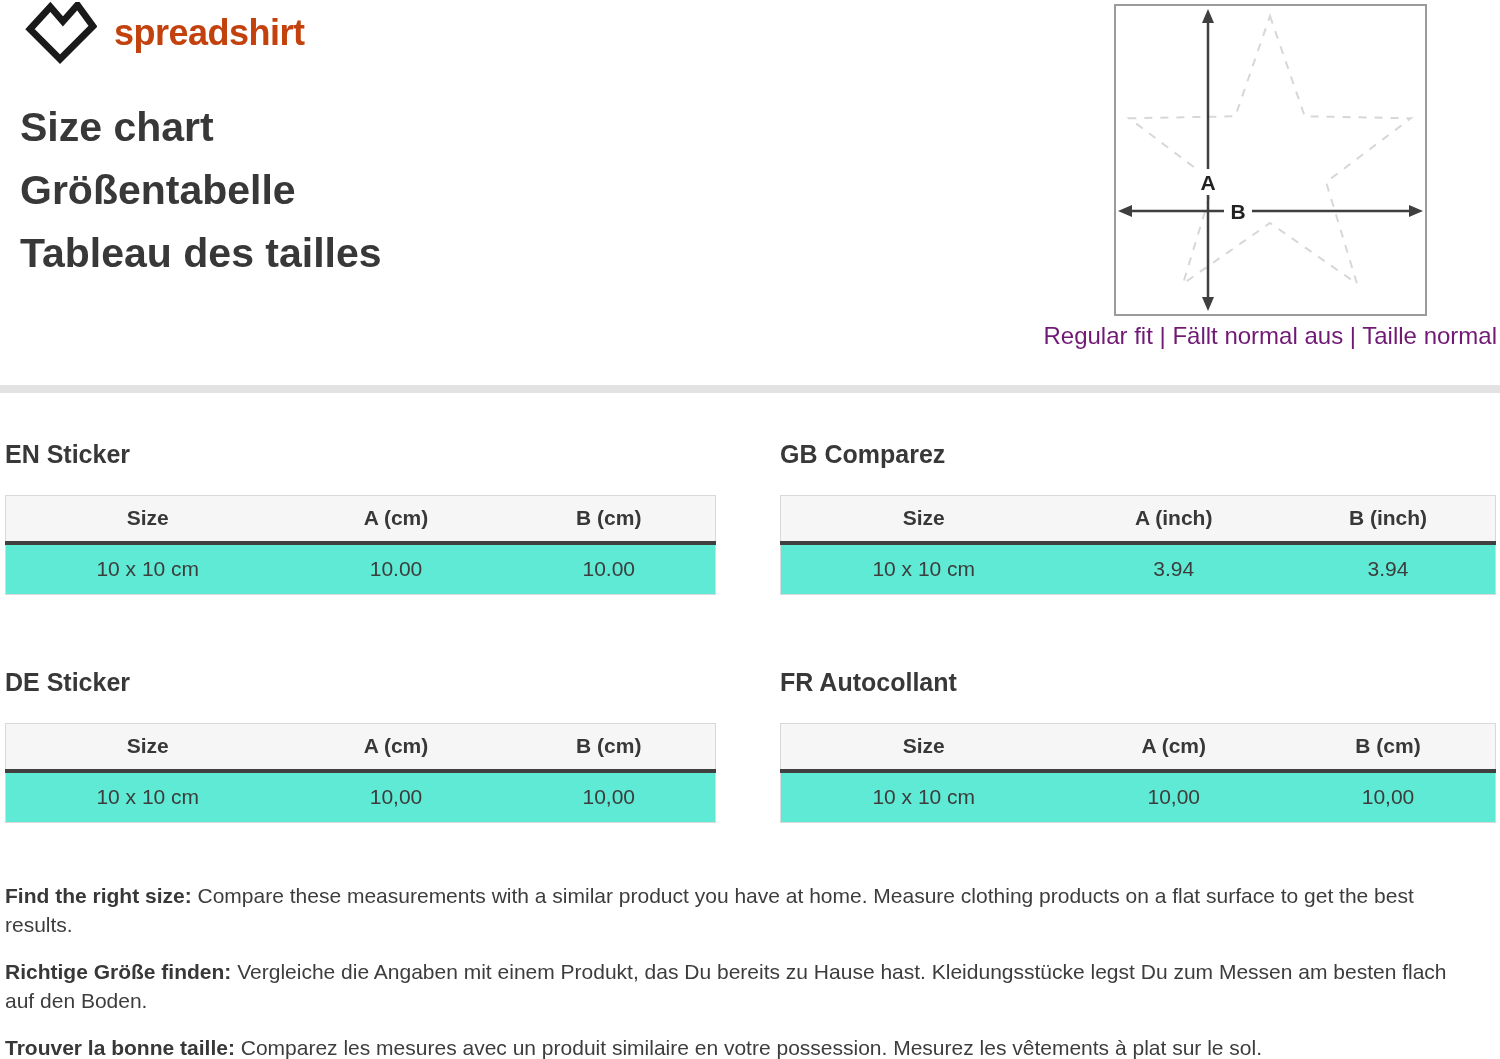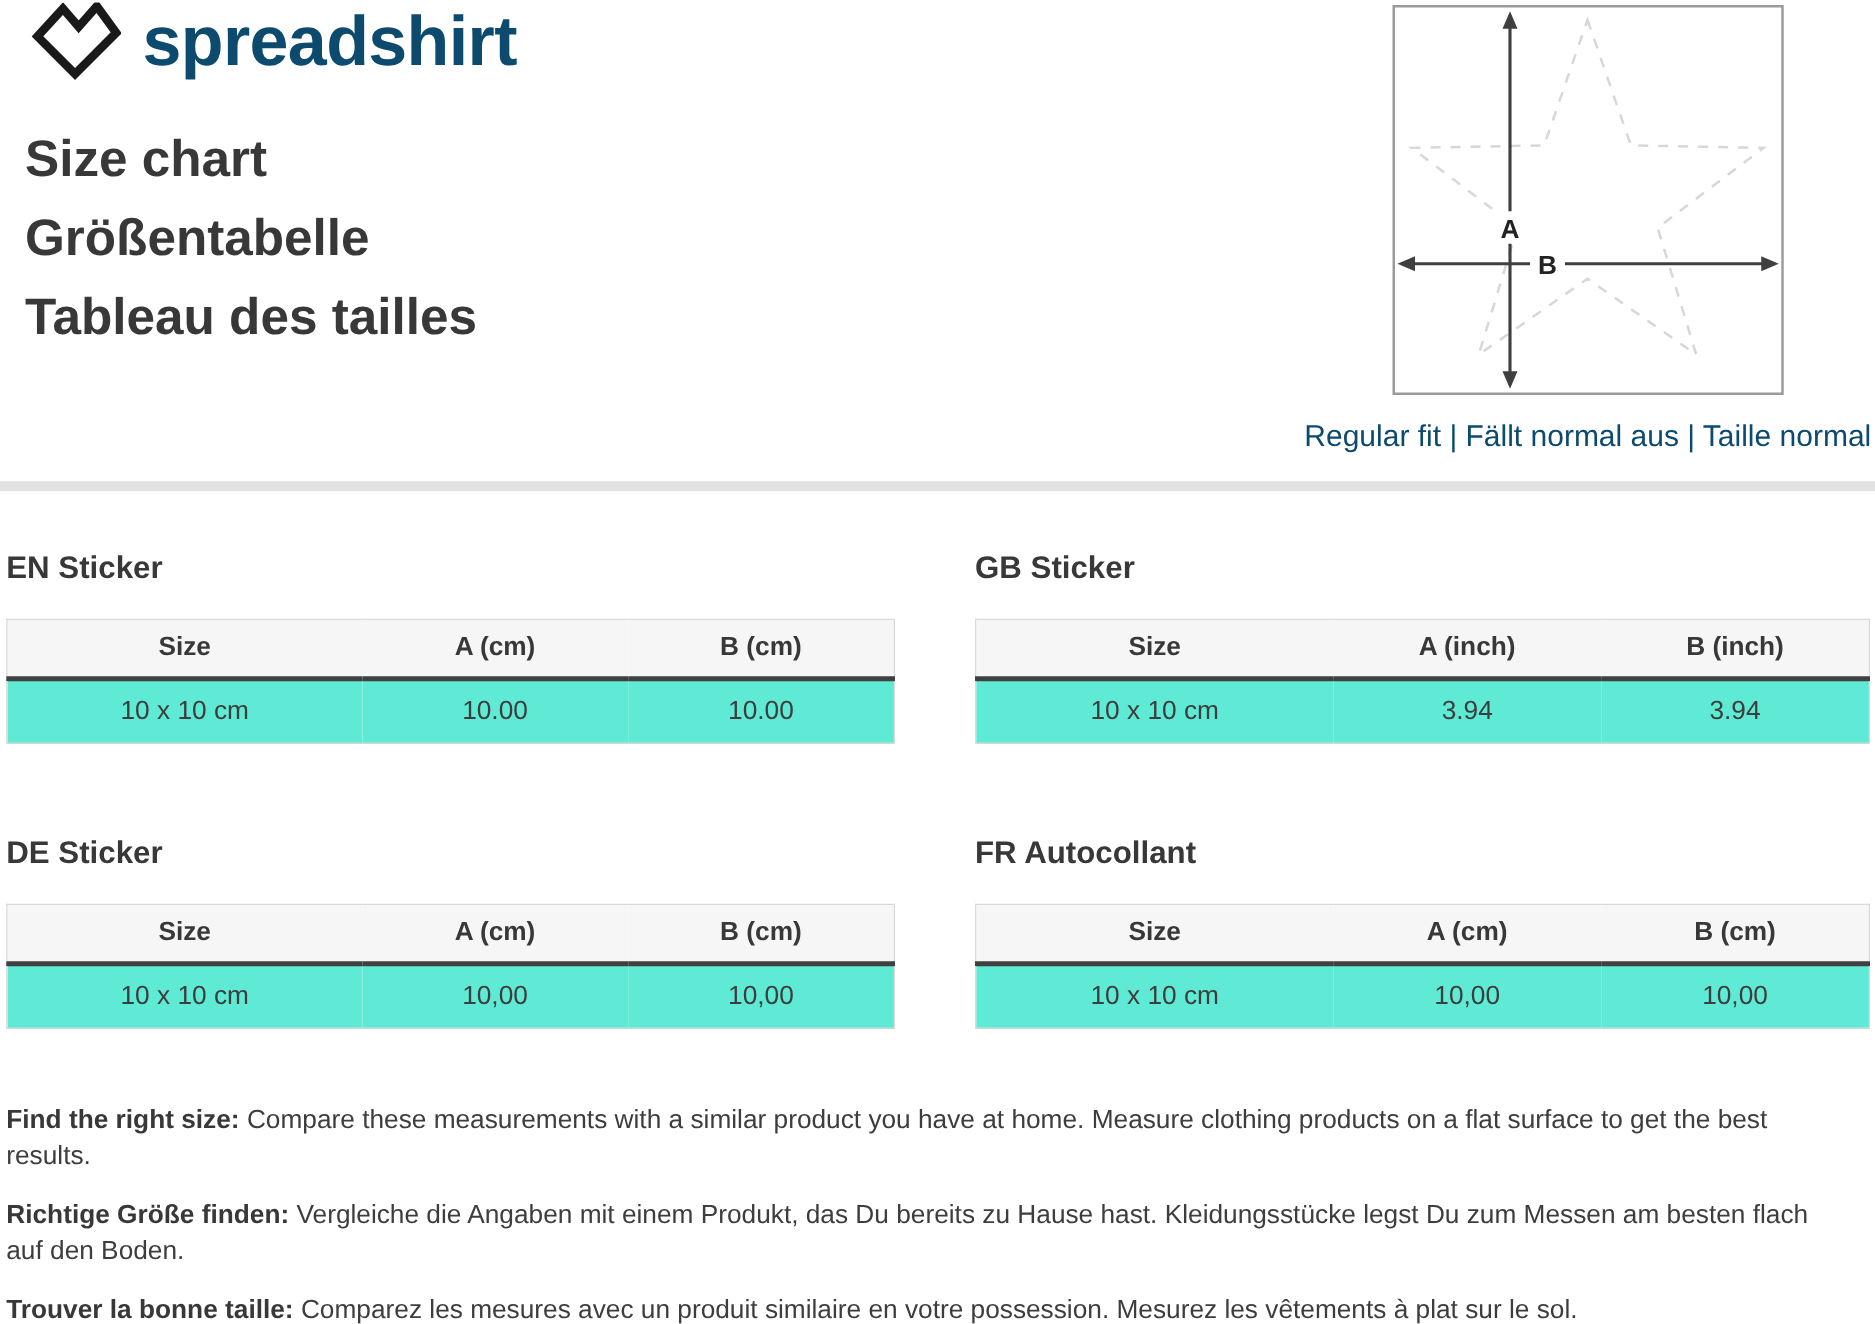--- a/index.html
+++ b/index.html
@@ -19,24 +19,24 @@
   .brand {
     position: absolute;
     left: 25px;
     top: 2px;
     display: flex;
     align-items: center;
     gap: 17px;
   }
   .brand .heart svg { display: block; }
   .brand-name {
-    font-size: 56px;
+    font-size: 36px;
     font-weight: 700;
     letter-spacing: -0.5px;
-    color: #0c4a6e;
+    color: #c2410c;
     line-height: 62px;
   }
 
   .titles { position: absolute; left: 20px; top: 96px; }
   .titles h1 {
     margin: 0;
     font-size: 41px;
     font-weight: 700;
     color: #383838;
     line-height: 63px;
@@ -49,23 +49,23 @@
     text-align: center;
   }
   .diagram-box {
     width: 313px;
     height: 312px;
     border: 2px solid #9b9b9b;
     margin: 0 auto;
   }
   .diagram-box svg { display: block; }
   .fit-caption {
-    margin-top: 20px;
+    margin-top: 6px;
     font-size: 24px;
-    color: #0c4a6e;
+    color: #701a75;
     white-space: nowrap;
   }
 
   
   .divider { height: 8px; background: #e2e2e2; }
 
   
   .grid {
     display: grid;
     grid-template-columns: 711px 716px;
@@ -188,21 +188,21 @@
           <tr>
             <td>10 x 10 cm</td>
             <td>10.00</td>
             <td>10.00</td>
           </tr>
         </tbody>
       </table>
     </section>
 
     <section class="cell">
-      <h2>GB Sticker</h2>
+      <h2>GB Comparez</h2>
       <table>
         <thead>
           <tr>
             <th>Size</th>
             <th>A (inch)</th>
             <th>B (inch)</th>
           </tr>
         </thead>
         <tbody>
           <tr>

